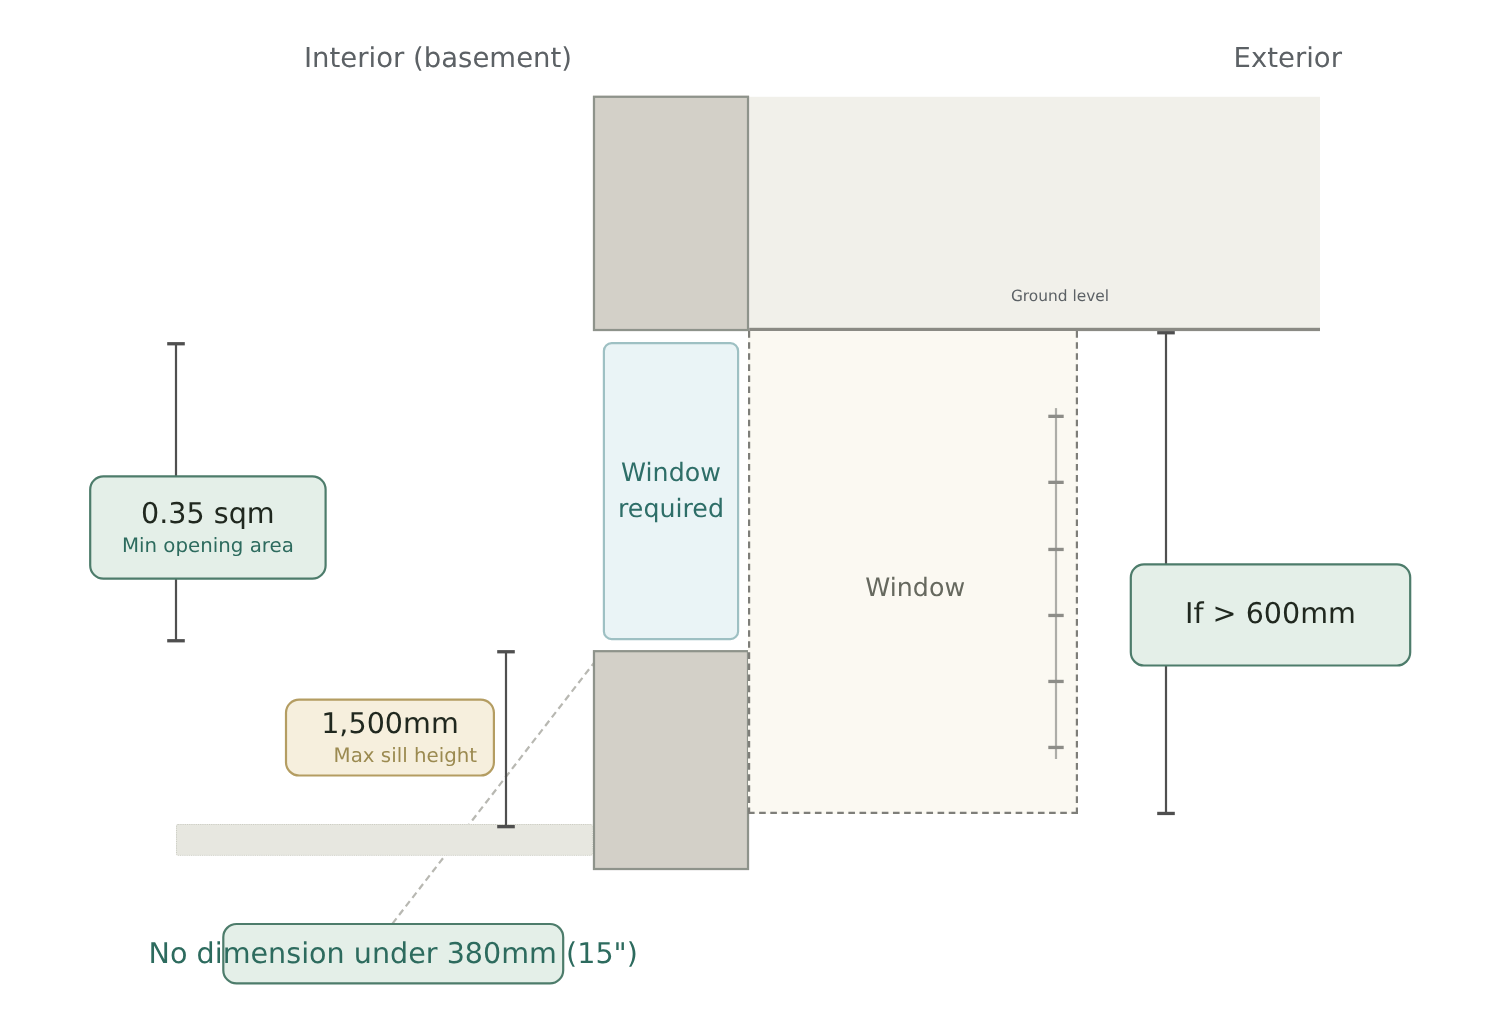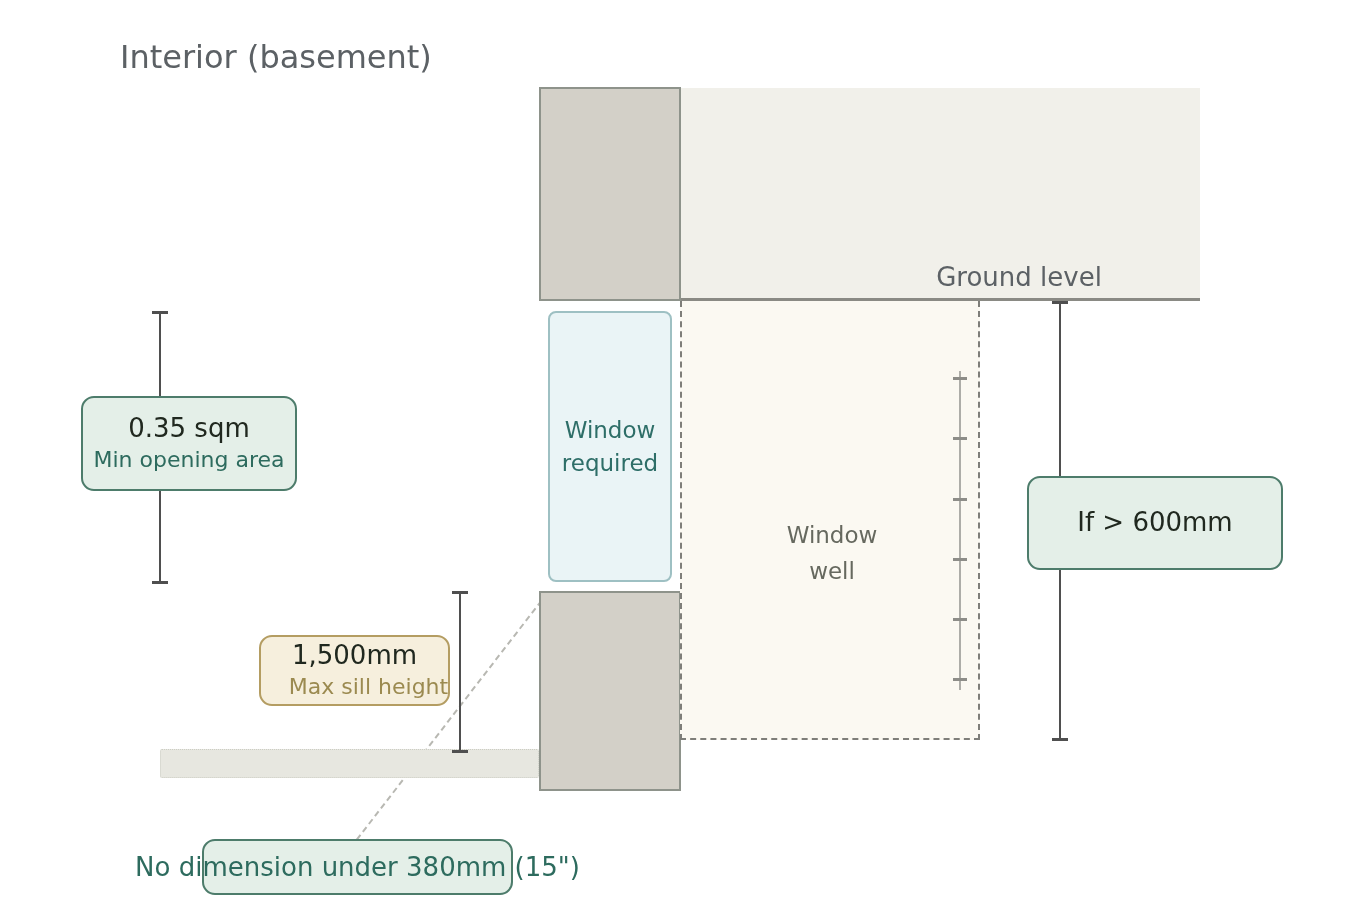--- a/index.html
+++ b/index.html
@@ -11,22 +11,22 @@
     width: 1360px;
     height: 920px;
     background: #ffffff;
     overflow: hidden;
   }
 
   
   .region-title {
     position: absolute;
     width: 400px;
-    text-align: left;
-    font-size: 32px;
+    text-align: right;
+    font-size: 25px;
     color: var(--muted-text);
   }
   .region-title.left  { left: 120px; top: 38px; }
   .region-title.right { left: 820px; top: 38px; }
 
   
   .exterior-ground {
     position: absolute;
     left: 681px; top: 88px;
     width: 519px; height: 211px;
@@ -35,22 +35,22 @@
   .ground-line {
     position: absolute;
     left: 681px; top: 298px;
     width: 519px; height: 3px;
     background: var(--ground-line);
   }
   .ground-label {
     position: absolute;
     left: 919px; top: 262px;
     width: 200px;
-    text-align: center;
-    font-size: 26px;
+    text-align: left;
+    font-size: 14px;
     color: var(--muted-text);
   }
 
   
   .wall {
     position: absolute;
     left: 539px;
     width: 142px;
     background: var(--wall-fill);
     border: 2px solid var(--wall-border);
@@ -160,27 +160,28 @@
     align-items: center;
     justify-content: center;
     text-align: center;
   }
   .callout .value {
     font-size: 26px;
     line-height: 1.3;
     color: var(--value-text);
   }
   .callout .sub {
-    font-size: 22px;
+    font-size: 18px;
     line-height: 1.3;
     white-space: nowrap;
   }
   .callout.green {
     background: var(--green-box-fill);
     border: 2px solid var(--green-box-border);
+    margin-top: 36px;
   }
   .callout.green .sub { color: var(--green-text); }
   .callout.tan {
     background: var(--tan-box-fill);
     border: 2px solid var(--tan-box-border);
   }
   .callout.tan .sub { color: var(--tan-text); margin-left: 28px; }
 
   .callout.min-area { left: 81px;   top: 396px; width: 216px; height: 95px; }
   .callout.max-sill { left: 259px;  top: 635px; width: 191px; height: 71px; }
@@ -200,34 +201,34 @@
     font-size: 26px;
     color: var(--green-text);
   }
 </style>
 </head>
 <body>
 
 <div class="canvas">
 
   <div class="region-title left">Interior (basement)</div>
+  <div class="region-title right">Exterior</div>
 
   <div class="exterior-ground"></div>
   <div class="ground-label">Ground level</div>
   <div class="ground-line"></div>
 
   <div class="connector"></div>
 
   <div class="wall upper"></div>
   <div class="wall lower"></div>
 
   <div class="window-well"></div>
   <div class="well-label">
     <div>Window</div>
-    <div>well</div>
   </div>
 
   <div class="ladder-rail"></div>
   <div class="ladder-rung" style="top:377px"></div>
   <div class="ladder-rung" style="top:437px"></div>
   <div class="ladder-rung" style="top:498px"></div>
   <div class="ladder-rung" style="top:558px"></div>
   <div class="ladder-rung" style="top:618px"></div>
   <div class="ladder-rung" style="top:678px"></div>
 

